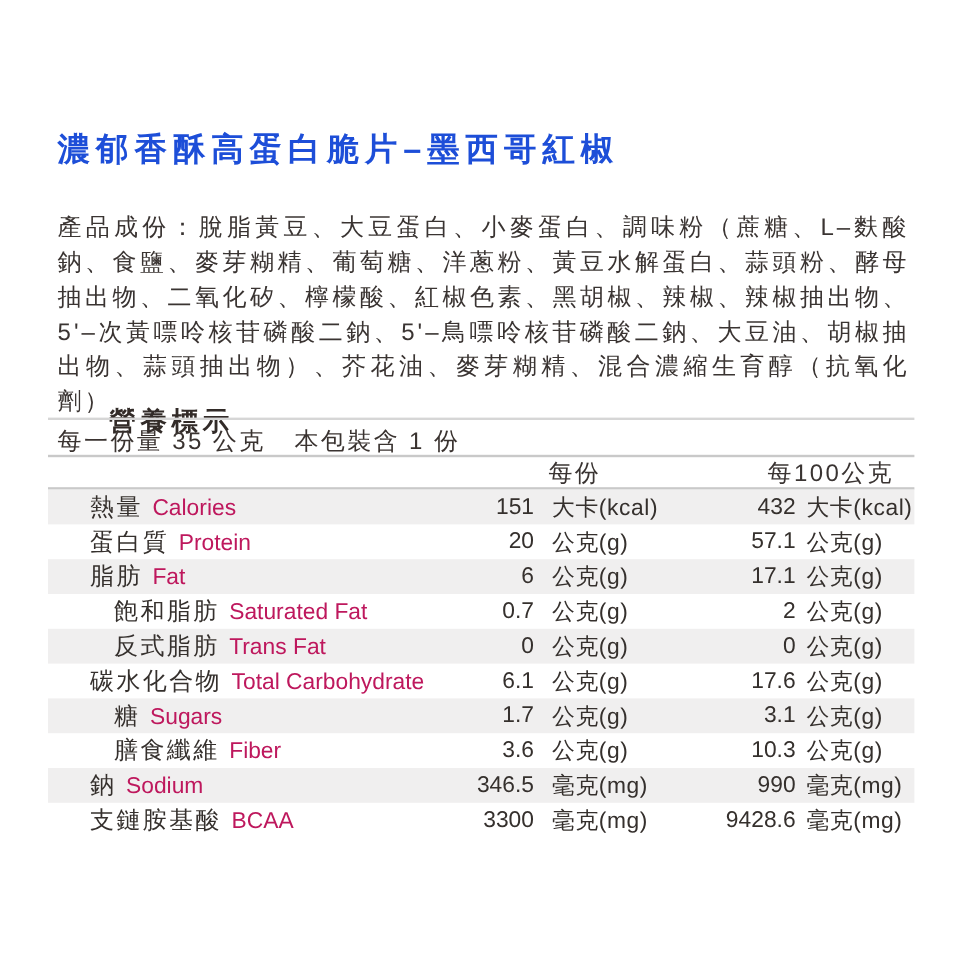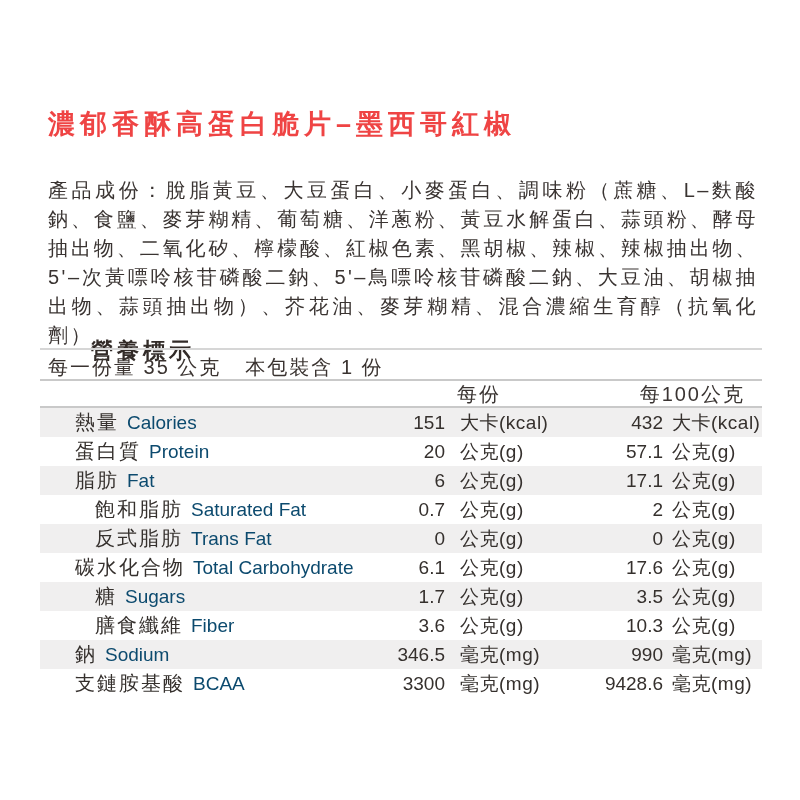--- a/index.html
+++ b/index.html
@@ -2,21 +2,21 @@
 <html><head>
 <meta charset="utf-8">
 <style>
   html,body{margin:0;padding:0;background:#ffffff;}
   .page{
     position:relative;width:800px;height:800px;background:#ffffff;overflow:hidden;
     font-family:"Liberation Sans","DejaVu Sans",sans-serif;color:#3a3330;
   }
   .product-title{
     position:absolute;top:90px;left:48px;width:712px;
-    font-size:27px;font-weight:700;letter-spacing:5px;color:#ef4444;line-height:32px;
+    font-size:27px;font-weight:700;letter-spacing:5px;color:#1d4ed8;line-height:32px;
   }
   .ingredients{
     position:absolute;top:156px;left:48px;width:710px;
     font-size:20px;line-height:29px;letter-spacing:2.5px;
     text-align:justify;text-justify:inter-character;color:#3a3432;
   }
   .nut-heading{
     position:absolute;top:318px;left:48px;
     font-size:22px;font-weight:700;letter-spacing:4px;color:#322b28;margin-left:43px;
   }
@@ -39,21 +39,21 @@
   }
   .trow{
     box-sizing:border-box;height:29px;
     display:grid;grid-template-columns:270px 135px 150px 68px 1fr;
     align-items:center;
   }
   .trow.shaded{background:#f0efef;}
   .c-label{display:flex;align-items:baseline;gap:8px;padding-left:13px;white-space:nowrap;}
   .trow.indent .c-label{padding-left:33px;}
   .label-zh{font-size:20px;letter-spacing:2px;color:#35302d;margin-left:22px;}
-  .label-en{font-size:19px;letter-spacing:0;color:#0c4a6e;}
+  .label-en{font-size:19px;letter-spacing:0;color:#be185d;}
   .c-val{font-size:19px;text-align:right;color:#35302d;white-space:nowrap;}
   .c-unit{font-size:19px;padding-left:15px;letter-spacing:0.5px;color:#35302d;white-space:nowrap;}
   .c-unit2{padding-left:9px;}
 </style>
 </head>
 <body>
 
 <div class="page">
 
   <h1 class="product-title">濃郁香酥高蛋白脆片–墨西哥紅椒</h1>
@@ -141,21 +141,21 @@
     <div class="c-unit c-unit2">公克(g)</div>
   </div>
 
   <div class="trow shaded indent">
     <div class="c-label">
       <span class="label-zh">糖</span>
       <span class="label-en">Sugars</span>
     </div>
     <div class="c-val">1.7</div>
     <div class="c-unit">公克(g)</div>
-    <div class="c-val">3.5</div>
+    <div class="c-val">3.1</div>
     <div class="c-unit c-unit2">公克(g)</div>
   </div>
 
   <div class="trow indent">
     <div class="c-label">
       <span class="label-zh">膳食纖維</span>
       <span class="label-en">Fiber</span>
     </div>
     <div class="c-val">3.6</div>
     <div class="c-unit">公克(g)</div>

